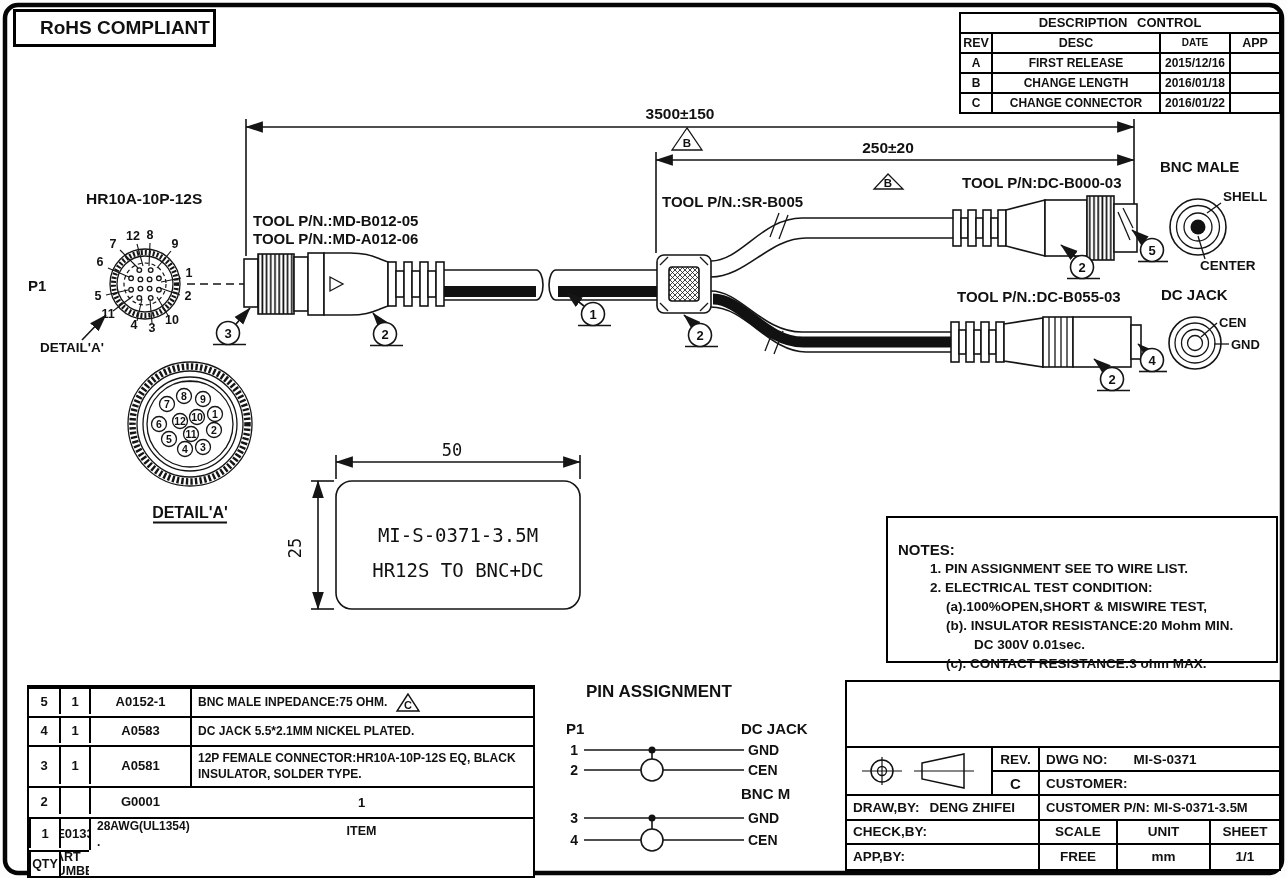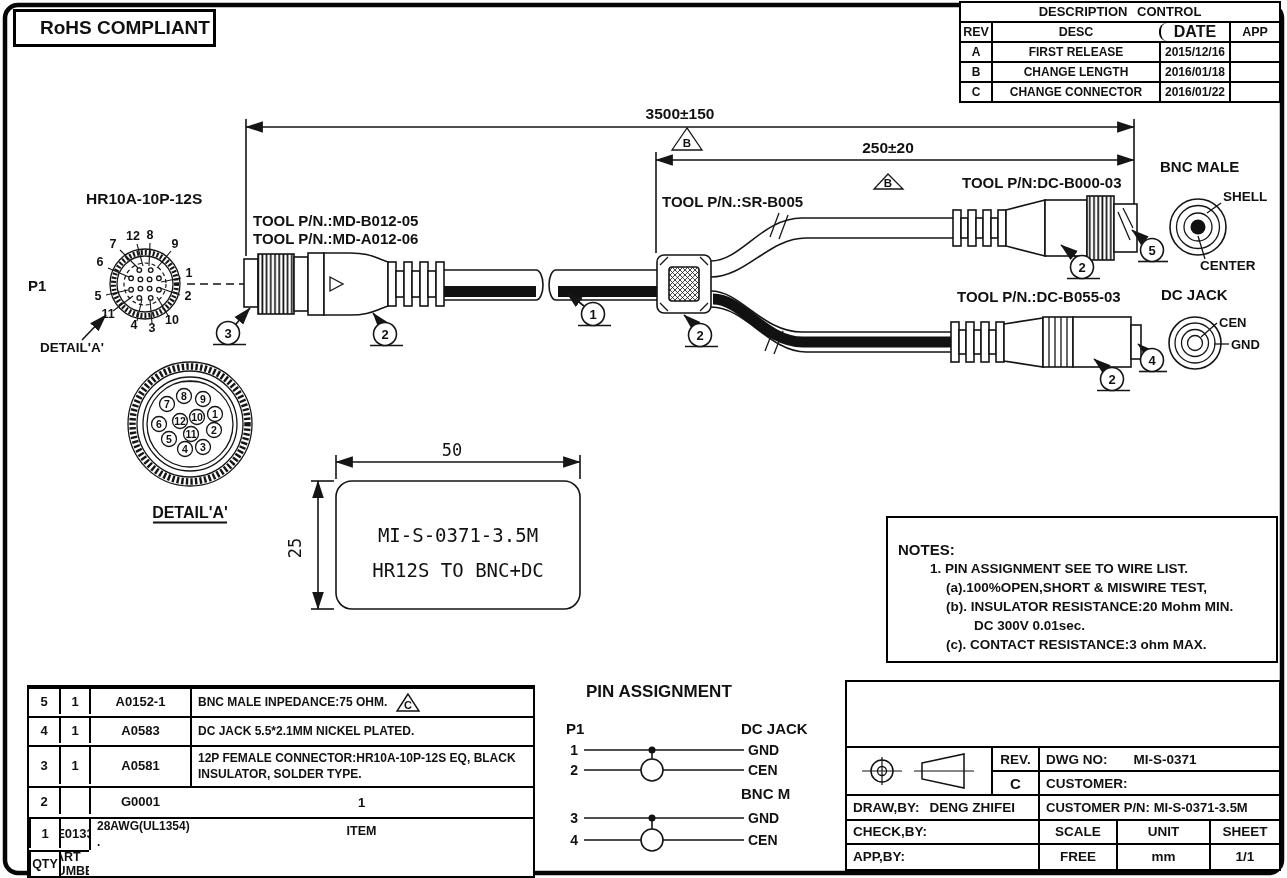--- a/index.html
+++ b/index.html
@@ -3,21 +3,21 @@
 <meta charset="utf-8">
 <style>
   html,body{margin:0;padding:0;width:1287px;height:878px;background:#fdfdfd;
     font-family:"Liberation Sans",sans-serif;position:relative;overflow:hidden;}
   #draw{position:absolute;left:0;top:0;z-index:1;}
   .ov{position:absolute;z-index:2;box-sizing:border-box;color:#111;}
   
   .rohs{left:13px;top:9px;width:203px;height:38px;border:3px solid #000;
     display:flex;align-items:center;padding-left:24px;font-weight:bold;font-size:19px;background:#fff;}
   
-  .rev{left:959px;top:1px;width:322px;border:2px solid #000;background:#fff;font-weight:bold;}
+  .rev{left:959px;top:12px;width:322px;border:2px solid #000;background:#fff;font-weight:bold;}
   .rev .title{height:18px;line-height:18px;text-align:center;font-size:13px;word-spacing:6px;border-bottom:2px solid #000;}
   .rev .grid{display:grid;grid-template-columns:30px 168px 70px auto;}
   .rev .c{border-left:2px solid #000;border-top:2px solid #000;text-align:center;
     height:18px;line-height:18px;font-size:12px;overflow:hidden;}
   .rev .c.first{border-left:none;}
   
   .notes{left:886px;top:516px;width:392px;height:147px;border:2.5px solid #000;background:#fff;
     font-weight:bold;font-size:13.5px;line-height:19px;padding-top:22px;}
   .notes .n0{padding-left:10px;font-size:15px;}
   .notes .n1{padding-left:42px;} .notes .n2{padding-left:42px;}
@@ -369,21 +369,21 @@
 
 <div class="ov rohs">
   <span>RoHS COMPLIANT</span>
 </div>
 
 <div class="ov rev">
   <div class="title">DESCRIPTION CONTROL</div>
   <div class="grid">
     <div class="c first hrow" style="border-top:none;font-size:12.5px;">REV</div>
     <div class="c" style="border-top:none;font-size:12.5px;">DESC</div>
-    <div class="c" style="border-top:none;font-size:16px;border-radius:8px;">DATE</div>
+    <div class="c" style="border-top:none;font-size:10px;">DATE</div>
     <div class="c" style="border-top:none;font-size:12.5px;">APP</div>
 
     <div class="c first">A</div>
     <div class="c">FIRST RELEASE</div>
     <div class="c">2015/12/16</div>
     <div class="c"></div>
 
     <div class="c first">B</div>
     <div class="c">CHANGE LENGTH</div>
     <div class="c">2016/01/18</div>
@@ -392,20 +392,21 @@
     <div class="c first">C</div>
     <div class="c">CHANGE CONNECTOR</div>
     <div class="c">2016/01/22</div>
     <div class="c"></div>
   </div>
 </div>
 
 <div class="ov notes">
   <div class="n0">NOTES:</div>
   <div class="n1">1. PIN ASSIGNMENT SEE TO WIRE LIST.</div>
+  <div class="n2">2. ELECTRICAL TEST CONDITION:</div>
   <div class="n3">(a).100%OPEN,SHORT &amp; MISWIRE TEST,</div>
   <div class="n4">(b). INSULATOR RESISTANCE:20 Mohm MIN.</div>
   <div class="n5">DC 300V 0.01sec.</div>
   <div class="n6">(c). CONTACT RESISTANCE:3 ohm MAX.</div>
 </div>
 
 <div class="ov bom">
   <div class="grid">
     <div class="c first h25 r0">5</div>
     <div class="c h25 r0">1</div>

